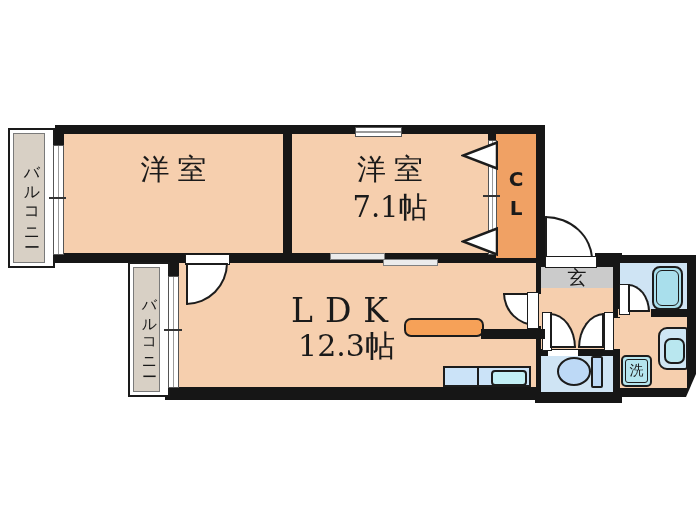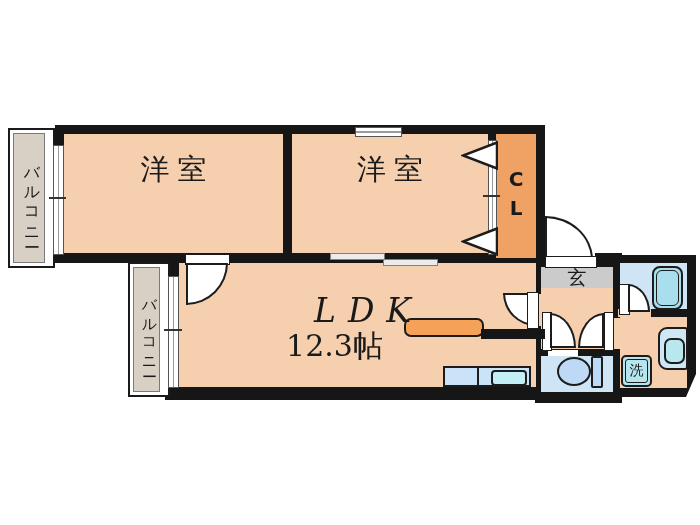--- a/index.html
+++ b/index.html
@@ -122,17 +122,18 @@
   </div>
   <div class="fixture flexc" style="left:621px;top:355px;width:31px;height:32px;border-radius:5px;background:#b5e5ee;">
     <div class="abs" style="left:2px;top:2px;right:2px;bottom:2px;border:1.5px solid #1c1c1c;border-radius:3px;"></div>
     <span style="font-size:14px;position:relative;">洗</span>
   </div>
   <div class="abs" style="left:591px;top:356px;width:12px;height:32px;background:#bdd9f6;border:2px solid #1c1c1c;border-radius:2px;box-sizing:border-box;"></div>
   <div class="abs" style="left:557px;top:357px;width:34px;height:29px;background:#bdd9f6;border:2px solid #1c1c1c;border-radius:50%;box-sizing:border-box;"></div>
 
   <div class="rlabel" style="left:64px;top:155px;width:219px;font-size:29px;letter-spacing:8px;text-indent:8px;">洋室</div>
   <div class="rlabel" style="left:292px;top:155px;width:196px;font-size:29px;letter-spacing:8px;text-indent:8px;">洋室</div>
-  <div class="rlabel" style="left:184px;top:294px;width:357px;font-size:33px;letter-spacing:12px;text-indent:12px;font-style:italic;">LDK</div>
-  <div class="rlabel" style="left:166px;top:331px;width:337px;font-size:30px;">12.3帖</div>
+  <div class="rlabel" style="left:292px;top:193px;width:196px;font-size:29px;">7.1帖</div>
+  <div class="rlabel" style="left:161px;top:294px;width:357px;font-size:33px;letter-spacing:12px;text-indent:12px;">LDK</div>
+  <div class="rlabel" style="left:178px;top:331px;width:337px;font-size:30px;">12.3帖</div>
   <div class="abs flexc vtext" style="left:496px;top:134px;width:40px;height:124px;font-family:'DejaVu Sans','Liberation Sans',sans-serif;font-weight:bold;font-size:20px;letter-spacing:5px;">CL</div>
 
 </div>
 
 </body></html>

